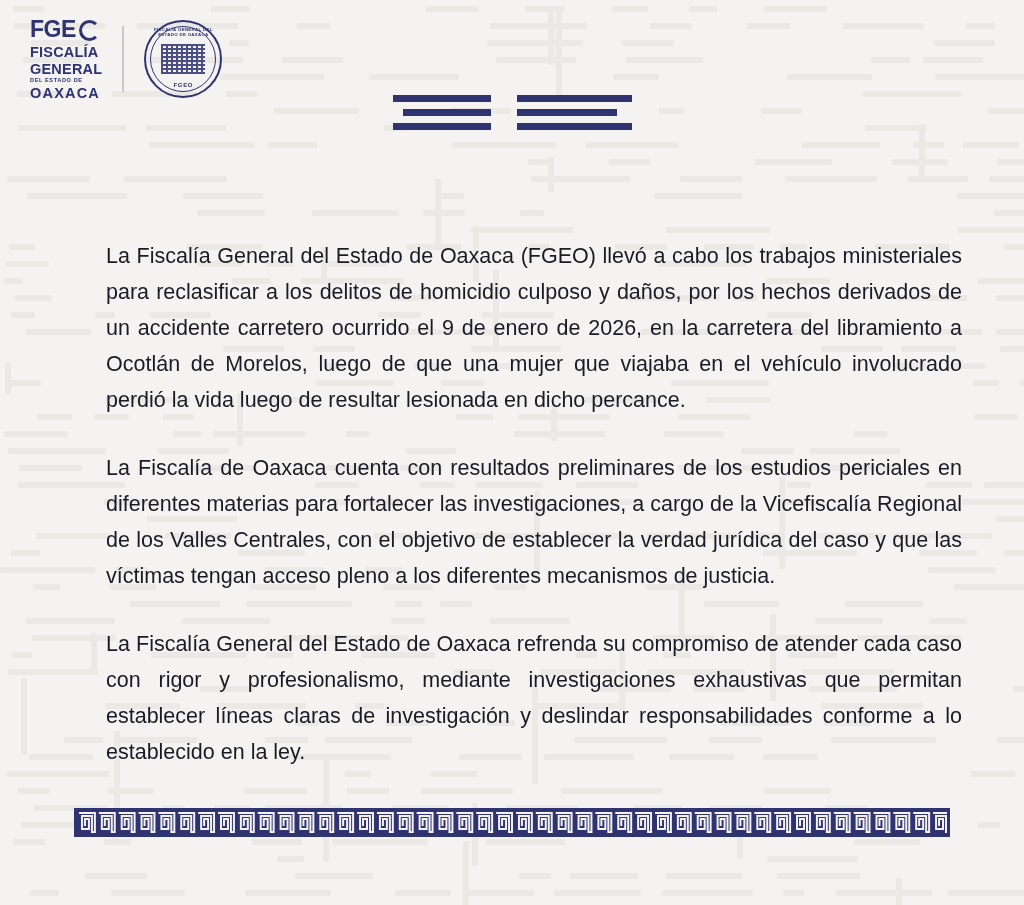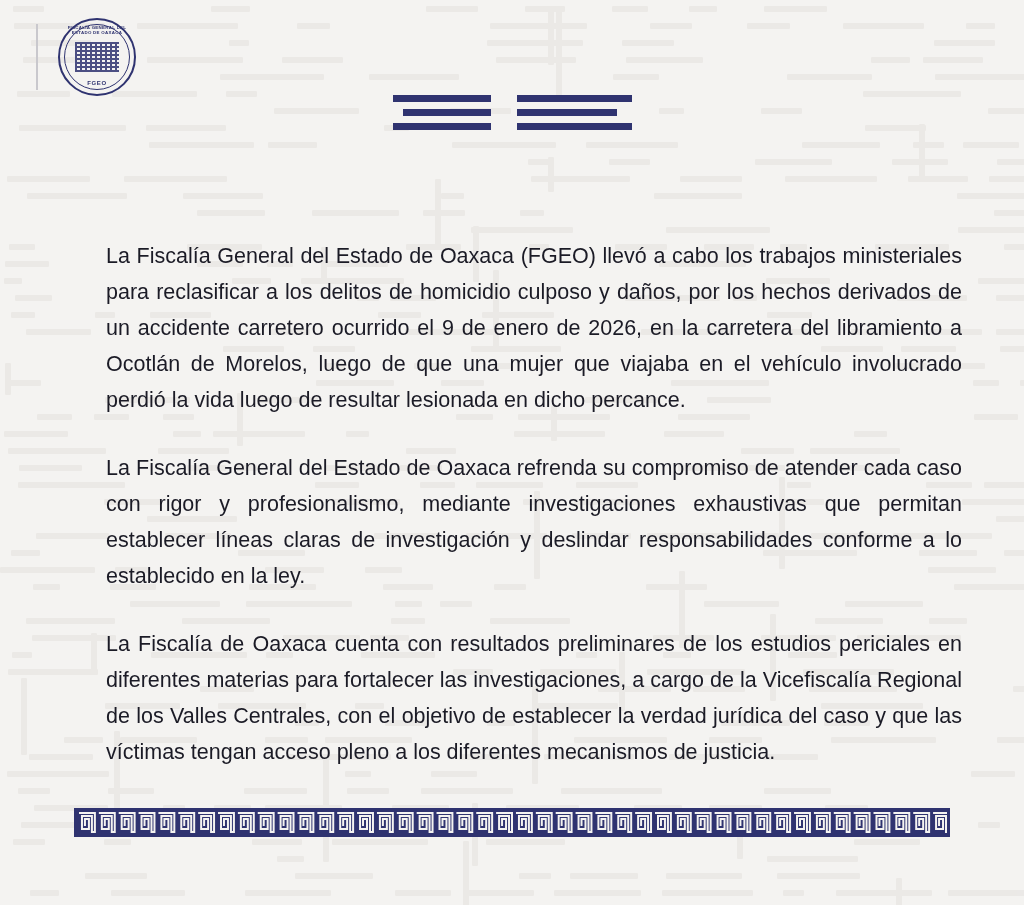--- a/index.html
+++ b/index.html
@@ -589,20 +589,30 @@
       <div class="dash" style="left: 551px; top: 406px; width: 6px; height: 35px; background: rgb(232, 230, 227);"></div>
       <div class="dash" style="left: 534px; top: 491px; width: 6px; height: 88px; background: rgb(232, 230, 227);"></div>
       <div class="dash" style="left: 91px; top: 633px; width: 6px; height: 42px; background: rgb(232, 230, 227);"></div>
       <div class="dash" style="left: 323px; top: 757px; width: 6px; height: 74px; background: rgb(232, 230, 227);"></div>
       <div class="dash" style="left: 532px; top: 686px; width: 6px; height: 98px; background: rgb(232, 230, 227);"></div>
     </div>
 
   <div class="content">
 
     <div class="header">
+      <div class="fgeo-logo">
+        <div class="fgeo-mark">
+          <span>FGE</span>
+          <span class="dot-c"></span>
+        </div>
+        <div class="fgeo-word1">FISCALÍA</div>
+        <div class="fgeo-word2">GENERAL</div>
+        <div class="fgeo-sub">DEL ESTADO DE</div>
+        <div class="fgeo-word3">OAXACA</div>
+      </div>
 
       <div class="divider-vert"></div>
 
       <div class="seal">
         <div class="seal-top-text">FISCALÍA GENERAL DEL ESTADO DE OAXACA</div>
         <div class="seal-inner"></div>
         <div class="seal-bottom-text">FGEO</div>
       </div>
     </div>
 
@@ -614,22 +624,22 @@
       </div>
       <div class="title-bars right">
         <span></span>
           <span></span>
           <span></span>
       </div>
     </div>
 
     <div class="body-text">
       <p>La Fiscalía General del Estado de Oaxaca (FGEO) llevó a cabo los trabajos ministeriales para reclasificar a los delitos de homicidio culposo y daños, por los hechos derivados de un accidente carretero ocurrido el 9 de enero de 2026, en la carretera del libramiento a Ocotlán de Morelos, luego de que una mujer que viajaba en el vehículo involucrado perdió la vida luego de resultar lesionada en dicho percance.</p>
+      <p>La Fiscalía de Oaxaca cuenta con resultados preliminares de los estudios periciales en diferentes materias para fortalecer las investigaciones, a cargo de la Vicefiscalía Regional de los Valles Centrales, con el objetivo de establecer la verdad jurídica del caso y que las víctimas tengan acceso pleno a los diferentes mecanismos de justicia.</p>
       <p>La Fiscalía General del Estado de Oaxaca refrenda su compromiso de atender cada caso con rigor y profesionalismo, mediante investigaciones exhaustivas que permitan establecer líneas claras de investigación y deslindar responsabilidades conforme a lo establecido en la ley.</p>
-      <p>La Fiscalía de Oaxaca cuenta con resultados preliminares de los estudios periciales en diferentes materias para fortalecer las investigaciones, a cargo de la Vicefiscalía Regional de los Valles Centrales, con el objetivo de establecer la verdad jurídica del caso y que las víctimas tengan acceso pleno a los diferentes mecanismos de justicia.</p>
     </div>
 
     <div class="footer-band">
       <svg class="greek-svg" viewBox="0 0 876 23" preserveAspectRatio="none">
         <defs>
           <pattern id="gk" x="0" y="0" width="20" height="23" patternUnits="userSpaceOnUse">
             <path d="M2 2 H18 V21 H15 V5 H5 V18 H12 V8 H8 V15" fill="none" stroke="#f4f3f1" stroke-width="2"></path>
           </pattern>
         </defs>
         <rect x="0" y="0" width="876" height="23" fill="url(#gk)"></rect>

